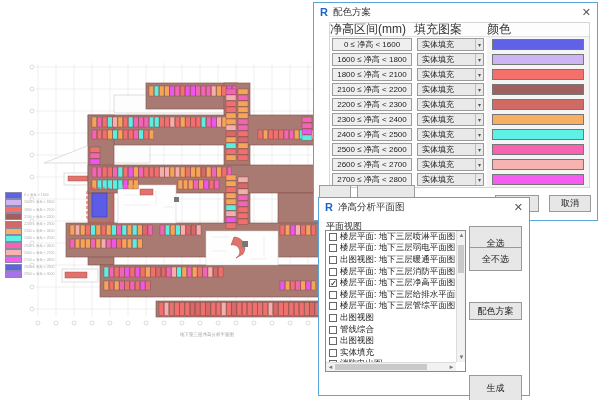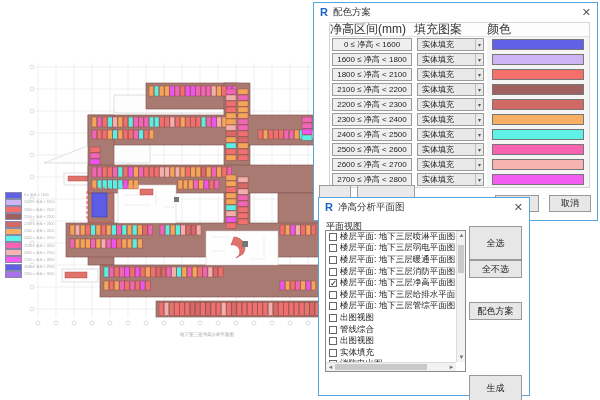--- a/index.html
+++ b/index.html
@@ -625,21 +625,21 @@
         <div class="list-item">
           <span class="checkbox"></span>
           <span>楼层平面: 地下三层喷淋平面图</span>
         </div>
         <div class="list-item">
           <span class="checkbox"></span>
           <span>楼层平面: 地下三层弱电平面图</span>
         </div>
         <div class="list-item">
           <span class="checkbox"></span>
-          <span>楼层平面: 地下三层暖通平面图</span>
+          <span>出图视图: 地下三层暖通平面图</span>
         </div>
         <div class="list-item">
           <span class="checkbox"></span>
           <span>楼层平面: 地下三层消防平面图</span>
         </div>
         <div class="list-item">
           <span class="checkbox">✓</span>
           <span>楼层平面: 地下三层净高平面图</span>
         </div>
         <div class="list-item">
@@ -676,16 +676,16 @@
       <div class="vthumb"></div>
       <span class="scroll-arrow" style="bottom:0;">▼</span>
     </div>
     <div class="hscroll">
       <span class="scroll-arrow" style="left:0;">◄</span>
       <div class="hthumb"></div>
       <span class="scroll-arrow" style="right:0;">►</span>
     </div>
   </div>
   <div class="dlg-btn" style="left:150px;top:28px;width:53px;height:34px;">全选</div>
-  <div class="dlg-btn" style="left:150px;top:62px;width:53px;height:18px;">全不选</div>
+  <div class="dlg-btn" style="left:150px;top:49px;width:53px;height:24px;">全不选</div>
   <div class="dlg-btn" style="left:150px;top:104px;width:53px;height:18px;">配色方案</div>
   <div class="dlg-btn" style="left:150px;top:177px;width:53px;height:26px;">生成</div>
 </div>
 
 </body></html>

